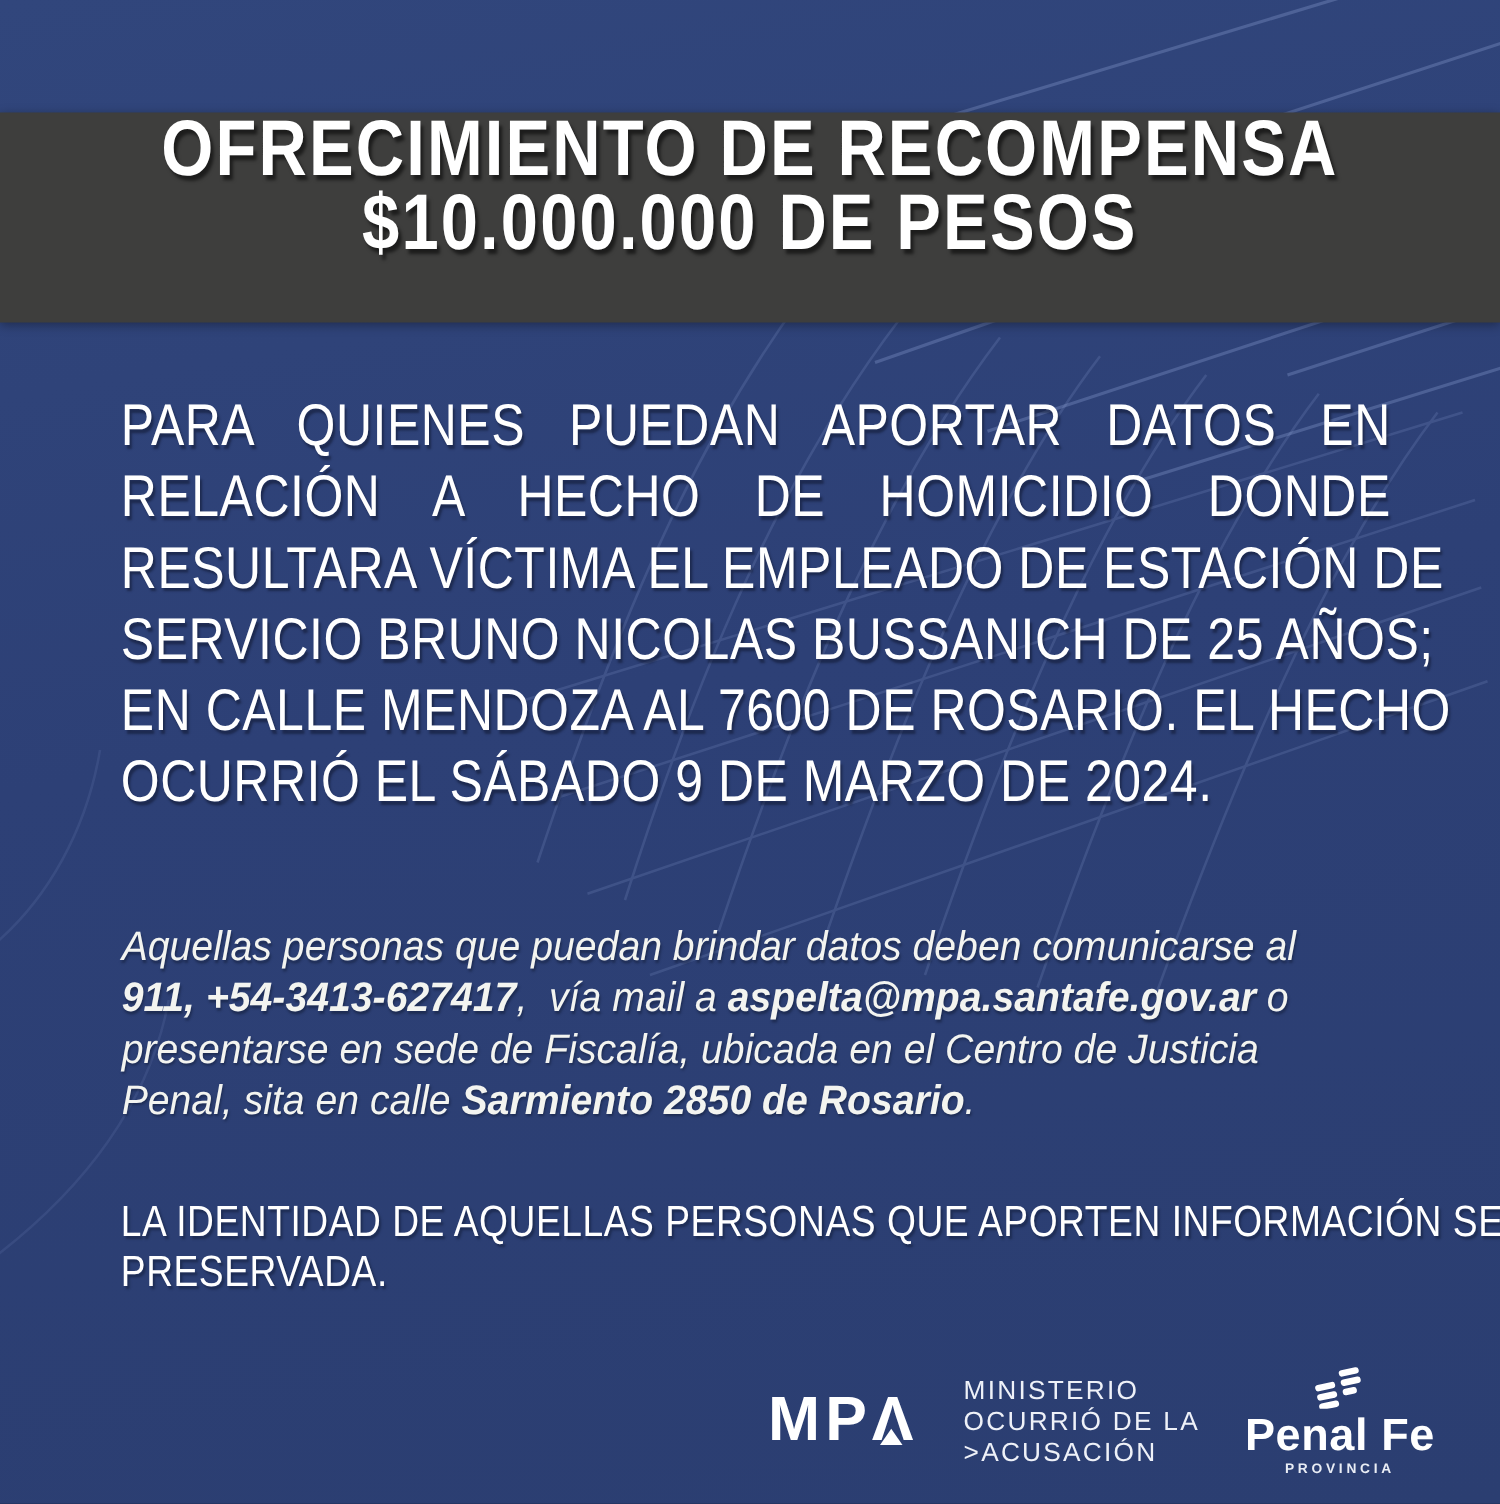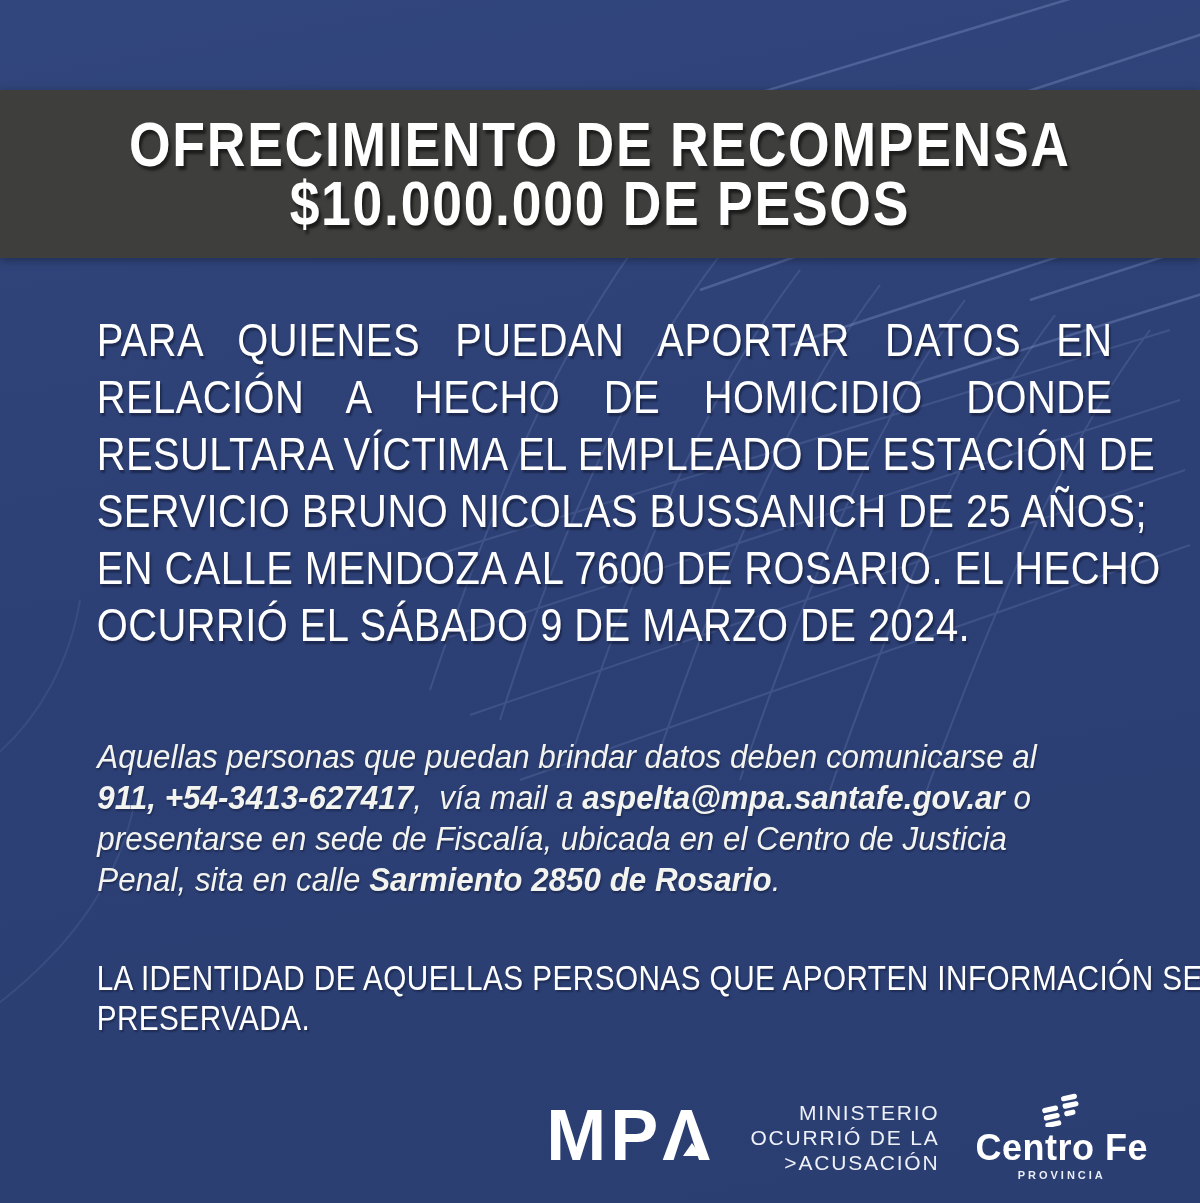--- a/index.html
+++ b/index.html
@@ -11,21 +11,21 @@
   }
   .bg-lines { position:absolute; left:0; top:0; width:1200px; height:1203px; z-index:0; }
 
   
   .condense85 { width:117.647%; margin-left:-8.8235%; transform:scaleX(.85); }
   .condense95 { width:105.263%; margin-left:-2.6315%; transform:scaleX(.95); }
 
   .band {
     position:absolute; left:0; top:90px; width:1200px; height:168px;
     background:#3e3e3d; z-index:1; box-shadow:0 2px 8px rgba(0,0,0,.35);
-    display:flex; flex-direction:column; justify-content:center;
+    display:flex; flex-direction:column; justify-content:flex-start;
   }
   .band .condense85 { text-align:center; }
   .h1 {
     font-size:63px; line-height:59px; font-weight:700; letter-spacing:2px;
     color:#ffffff; text-shadow:3px 4px 3px rgba(0,0,0,.55);
     white-space:nowrap;
   }
 
   .main-text { position:absolute; left:97px; top:311px; width:1016px; z-index:1; }
   .jline {
@@ -47,28 +47,28 @@
     font-size:35px; line-height:40px; font-weight:400; color:#ffffff;
     white-space:nowrap; text-shadow:2px 2px 2px rgba(8,14,32,.4); letter-spacing:.5px;
   }
 
   .footer {
     position:absolute; right:52px; top:1093px; z-index:1;
     display:flex; align-items:center; gap:36px;
   }
   .mpa {
     position:relative; color:#ffffff; font-weight:700;
-    font-size:72px; letter-spacing:4px; line-height:58px; padding-bottom:4px;
+    font-size:50px; letter-spacing:4px; line-height:58px; padding-bottom:4px;
   }
   .mpa .tri {
     position:absolute; right:13px; bottom:12px; width:0; height:0;
     border-left:9px solid transparent; border-right:9px solid transparent;
     border-bottom:13px solid #ffffff;
   }
-  .ministry { display:flex; flex-direction:column; gap:2px;text-align:right; }
+  .ministry { display:flex; flex-direction:column; gap:2px; }
   .ministry div {
     color:#eef1f8; font-size:21px; line-height:23px; letter-spacing:1.8px; font-weight:400;
   }
   .santafe { display:flex; flex-direction:column; align-items:center; margin-top:-4px; }
   .santafe .flag { margin-bottom:3px; }
   .sf-name { color:#ffffff; font-size:36px; font-weight:700; line-height:36px; letter-spacing:.5px; }
   .sf-sub { color:#e9edf5; font-size:11px; font-weight:700; letter-spacing:3px; margin-top:3px; }
 </style>
 </head>
 <body>
@@ -148,18 +148,18 @@
       <svg class="flag" width="46" height="38" viewBox="0 0 48 40" xmlns="http://www.w3.org/2000/svg" aria-hidden="true">
         <g fill="#ffffff" transform="rotate(-12 24 20)">
           <rect x="3" y="16" width="17" height="5.5" rx="2.5"></rect>
           <rect x="3" y="24" width="17" height="5.5" rx="2.5"></rect>
           <rect x="3" y="32" width="17" height="5.5" rx="2.5"></rect>
           <rect x="25" y="8" width="17" height="5.5" rx="2.5"></rect>
           <rect x="25" y="16" width="17" height="5.5" rx="2.5"></rect>
           <rect x="25" y="24" width="12" height="5.5" rx="2.5"></rect>
         </g>
       </svg>
-      <div class="sf-name">Centro Fe</div>
+      <div class="sf-name">Penal Fe</div>
       <div class="sf-sub">PROVINCIA</div>
     </div>
   </footer>
 
 </div>
 
 </body></html>

